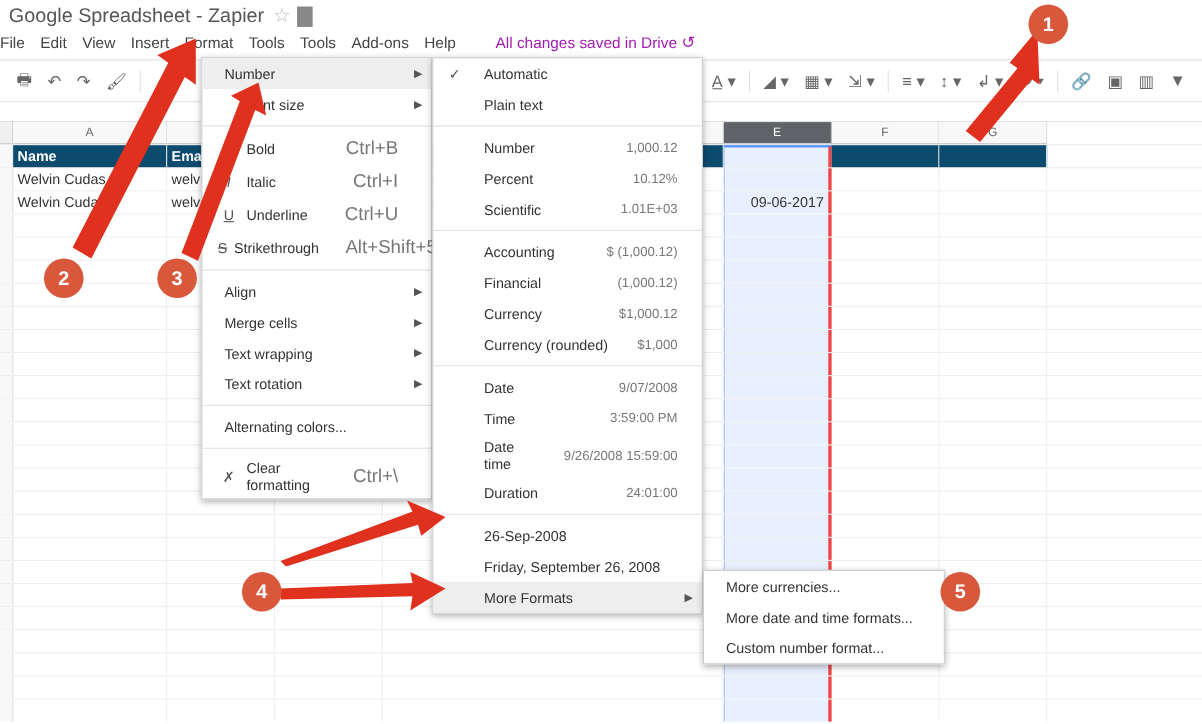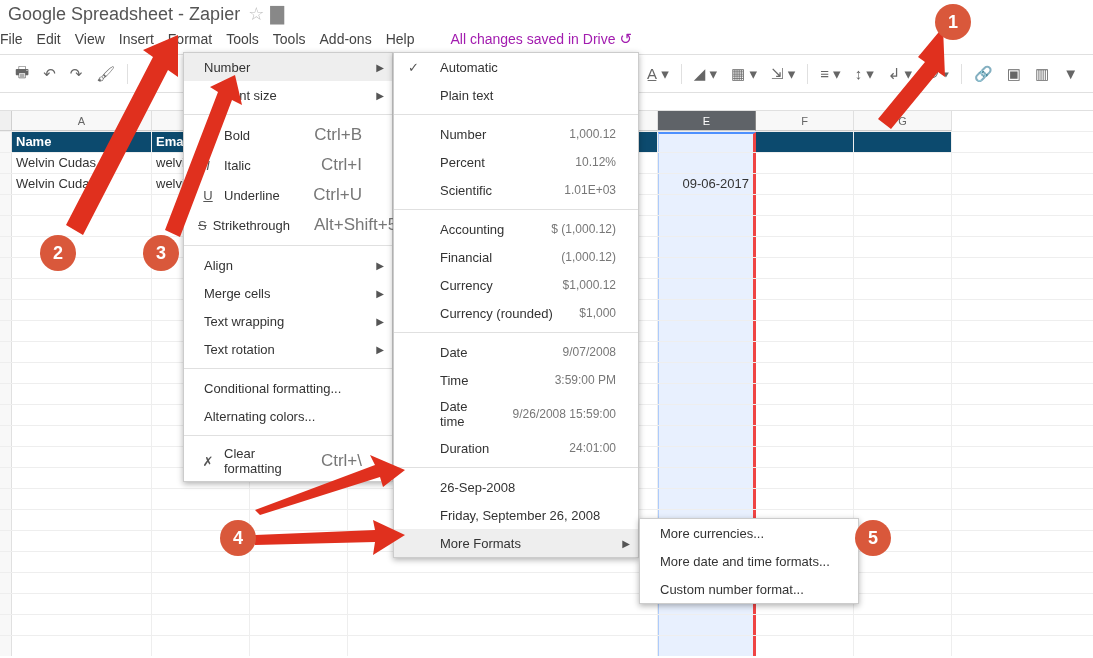--- a/index.html
+++ b/index.html
@@ -426,23 +426,20 @@
   <div class="menu-item">
     <span class="label">Text wrapping</span>
     <span class="arrow">▶</span>
   </div>
   <div class="menu-item">
     <span class="label">Text rotation</span>
     <span class="arrow">▶</span>
   </div>
   <div class="menu-divider"></div>
   <div class="menu-item">
-    <span class="label">Conditional formatting...</span>
-  </div>
-  <div class="menu-item">
     <span class="label">Alternating colors...</span>
   </div>
   <div class="menu-divider"></div>
   <div class="menu-item">
     <span class="ico">✗</span>
     <span class="label">Clear formatting</span>
     <span class="shortcut">Ctrl+\</span>
   </div>
 </div>
 

